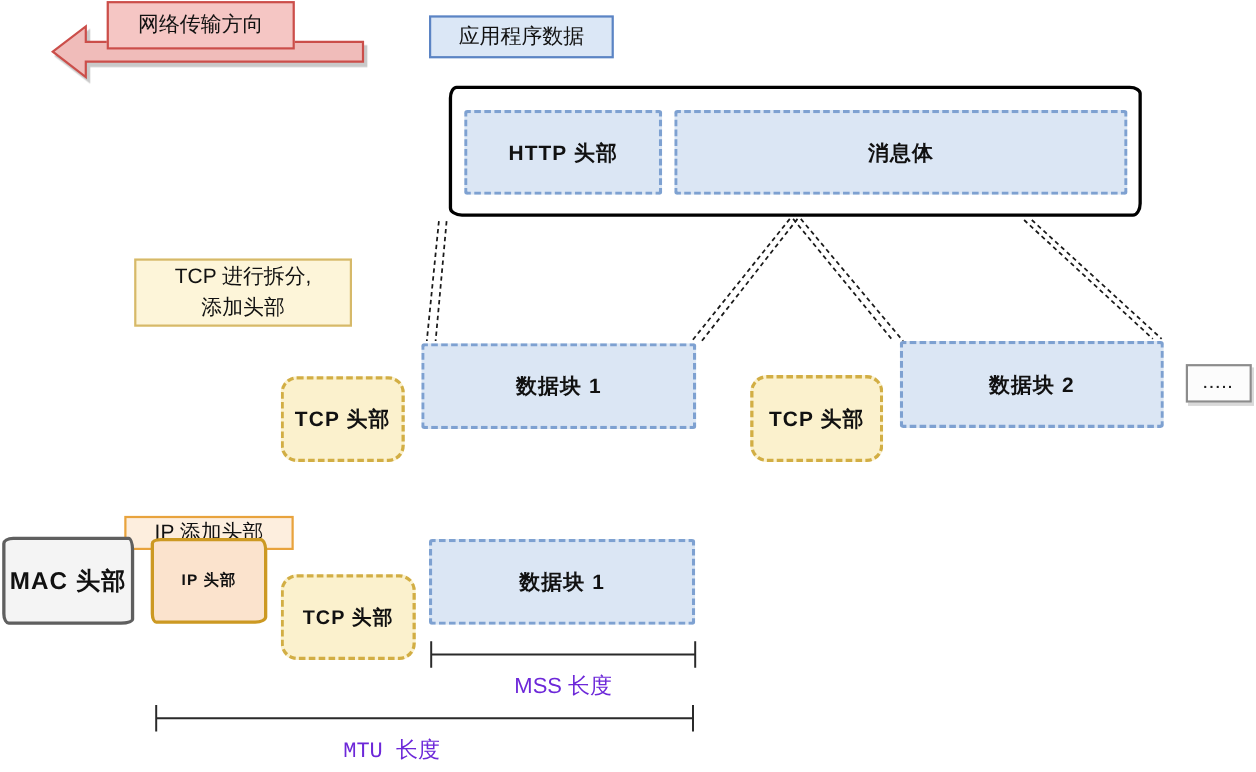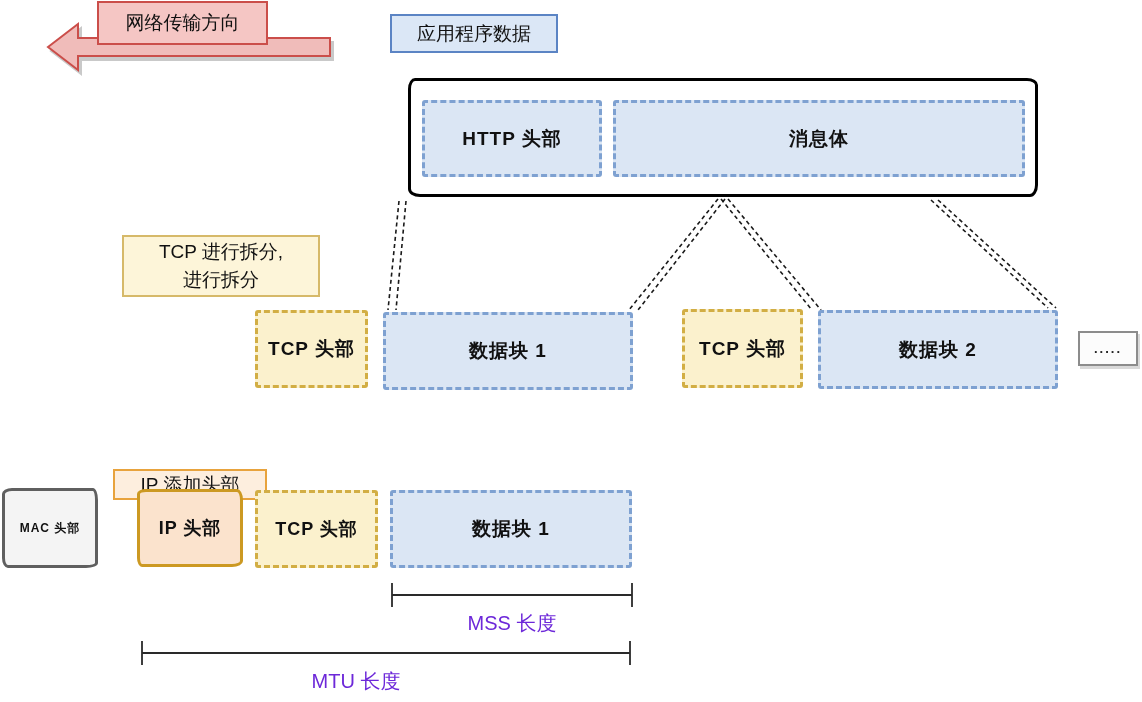--- a/index.html
+++ b/index.html
@@ -25,21 +25,21 @@
   }
   .tag-pink{background:var(--pink-fill);border:2px solid var(--pink-border);}
   .tag-blue{background:var(--blue-label-fill);border:2px solid var(--blue-label-border);}
   .tag-yellow{background:var(--tcp-label-fill);border:2px solid var(--tcp-label-border);}
   .tag-orange{background:var(--ip-label-fill);border:2px solid var(--ip-label-border);}
   .cell{
     display:flex;align-items:center;justify-content:center;text-align:left;
     font-weight:bold;font-size:19px;letter-spacing:1px;
   }
   .cell-blue{background:var(--blue-box-fill);border:3px dashed var(--blue-box-border);border-radius:3px;}
-  .cell-yellow{background:var(--yellow-fill);border:3px dashed var(--yellow-border);border-radius:3px;}
+  .cell-yellow{background:var(--yellow-fill);border:3px dashed var(--yellow-border);border-radius:15px;margin-top:32px;}
   .cell-mac{background:var(--mac-fill);border:3px solid var(--mac-border);
     border-radius:10px 5px 12px 6px / 6px 12px 5px 10px;}
   .cell-ip{background:var(--ip-box-fill);border:3.5px solid var(--ip-box-border);
     border-radius:9px 6px 11px 5px / 5px 11px 6px 9px;}
   .bigbox{
     background:#fff;border:3.5px solid #000;
     border-radius:7px 11px 8px 12px / 11px 7px 12px 8px;
   }
   .ellipsis-box{
     background:#fcfcfc;border:2px solid var(--ellipsis-border);
@@ -102,21 +102,21 @@
   <div class="abs cell cell-blue" style="left:422px;top:100px;width:180px;height:77px;">
     <span>HTTP 头部</span>
   </div>
   <div class="abs cell cell-blue" style="left:613px;top:100px;width:412px;height:77px;">
     <span>消息体</span>
   </div>
 
   <div class="abs tag tag-yellow" style="left:122px;top:235px;width:198px;height:62px;">
     <span>
       <span>TCP 进行拆分,</span><br>
-      <span>进行拆分</span>
+      <span>添加头部</span>
     </span>
   </div>
 
   <div class="abs cell cell-yellow" style="left:255px;top:310px;width:113px;height:78px;">
     <span>TCP 头部</span>
   </div>
   <div class="abs cell cell-blue" style="left:383px;top:312px;width:250px;height:78px;">
     <span>数据块 1</span>
   </div>
   <div class="abs cell cell-yellow" style="left:682px;top:309px;width:121px;height:79px;">
@@ -126,33 +126,33 @@
     <span>数据块 2</span>
   </div>
   <div class="abs ellipsis-box" style="left:1078px;top:331px;width:60px;height:35px;">
     <span>.....</span>
   </div>
 
   <div class="abs tag tag-orange" style="left:113px;top:437px;width:154px;height:31px;font-size:19px;margin-top:32px;">
     <span>IP 添加头部</span>
   </div>
 
-  <div class="abs cell cell-mac" style="left:2px;top:488px;width:96px;height:80px;font-size:12px;">
+  <div class="abs cell cell-mac" style="left:2px;top:488px;width:120px;height:80px;font-size:22px;">
     <span>MAC 头部</span>
   </div>
-  <div class="abs cell cell-ip" style="left:137px;top:489px;width:106px;height:78px;font-size:18px;">
+  <div class="abs cell cell-ip" style="left:137px;top:489px;width:106px;height:78px;font-size:14px;">
     <span>IP 头部</span>
   </div>
   <div class="abs cell cell-yellow" style="left:255px;top:490px;width:123px;height:78px;font-size:18px;">
     <span>TCP 头部</span>
   </div>
   <div class="abs cell cell-blue" style="left:390px;top:490px;width:242px;height:78px;">
     <span>数据块 1</span>
   </div>
 
   <div class="abs measure-label" style="left:412px;top:610px;width:200px;">
     <span>MSS 长度</span>
   </div>
-  <div class="abs measure-label" style="left:256px;top:668px;width:200px;">
+  <div class="abs measure-label" style="left:256px;top:668px;width:200px;font-family:Liberation Mono, monospace;">
     <span>MTU 长度</span>
   </div>
 
 </div>
 
 </body></html>

